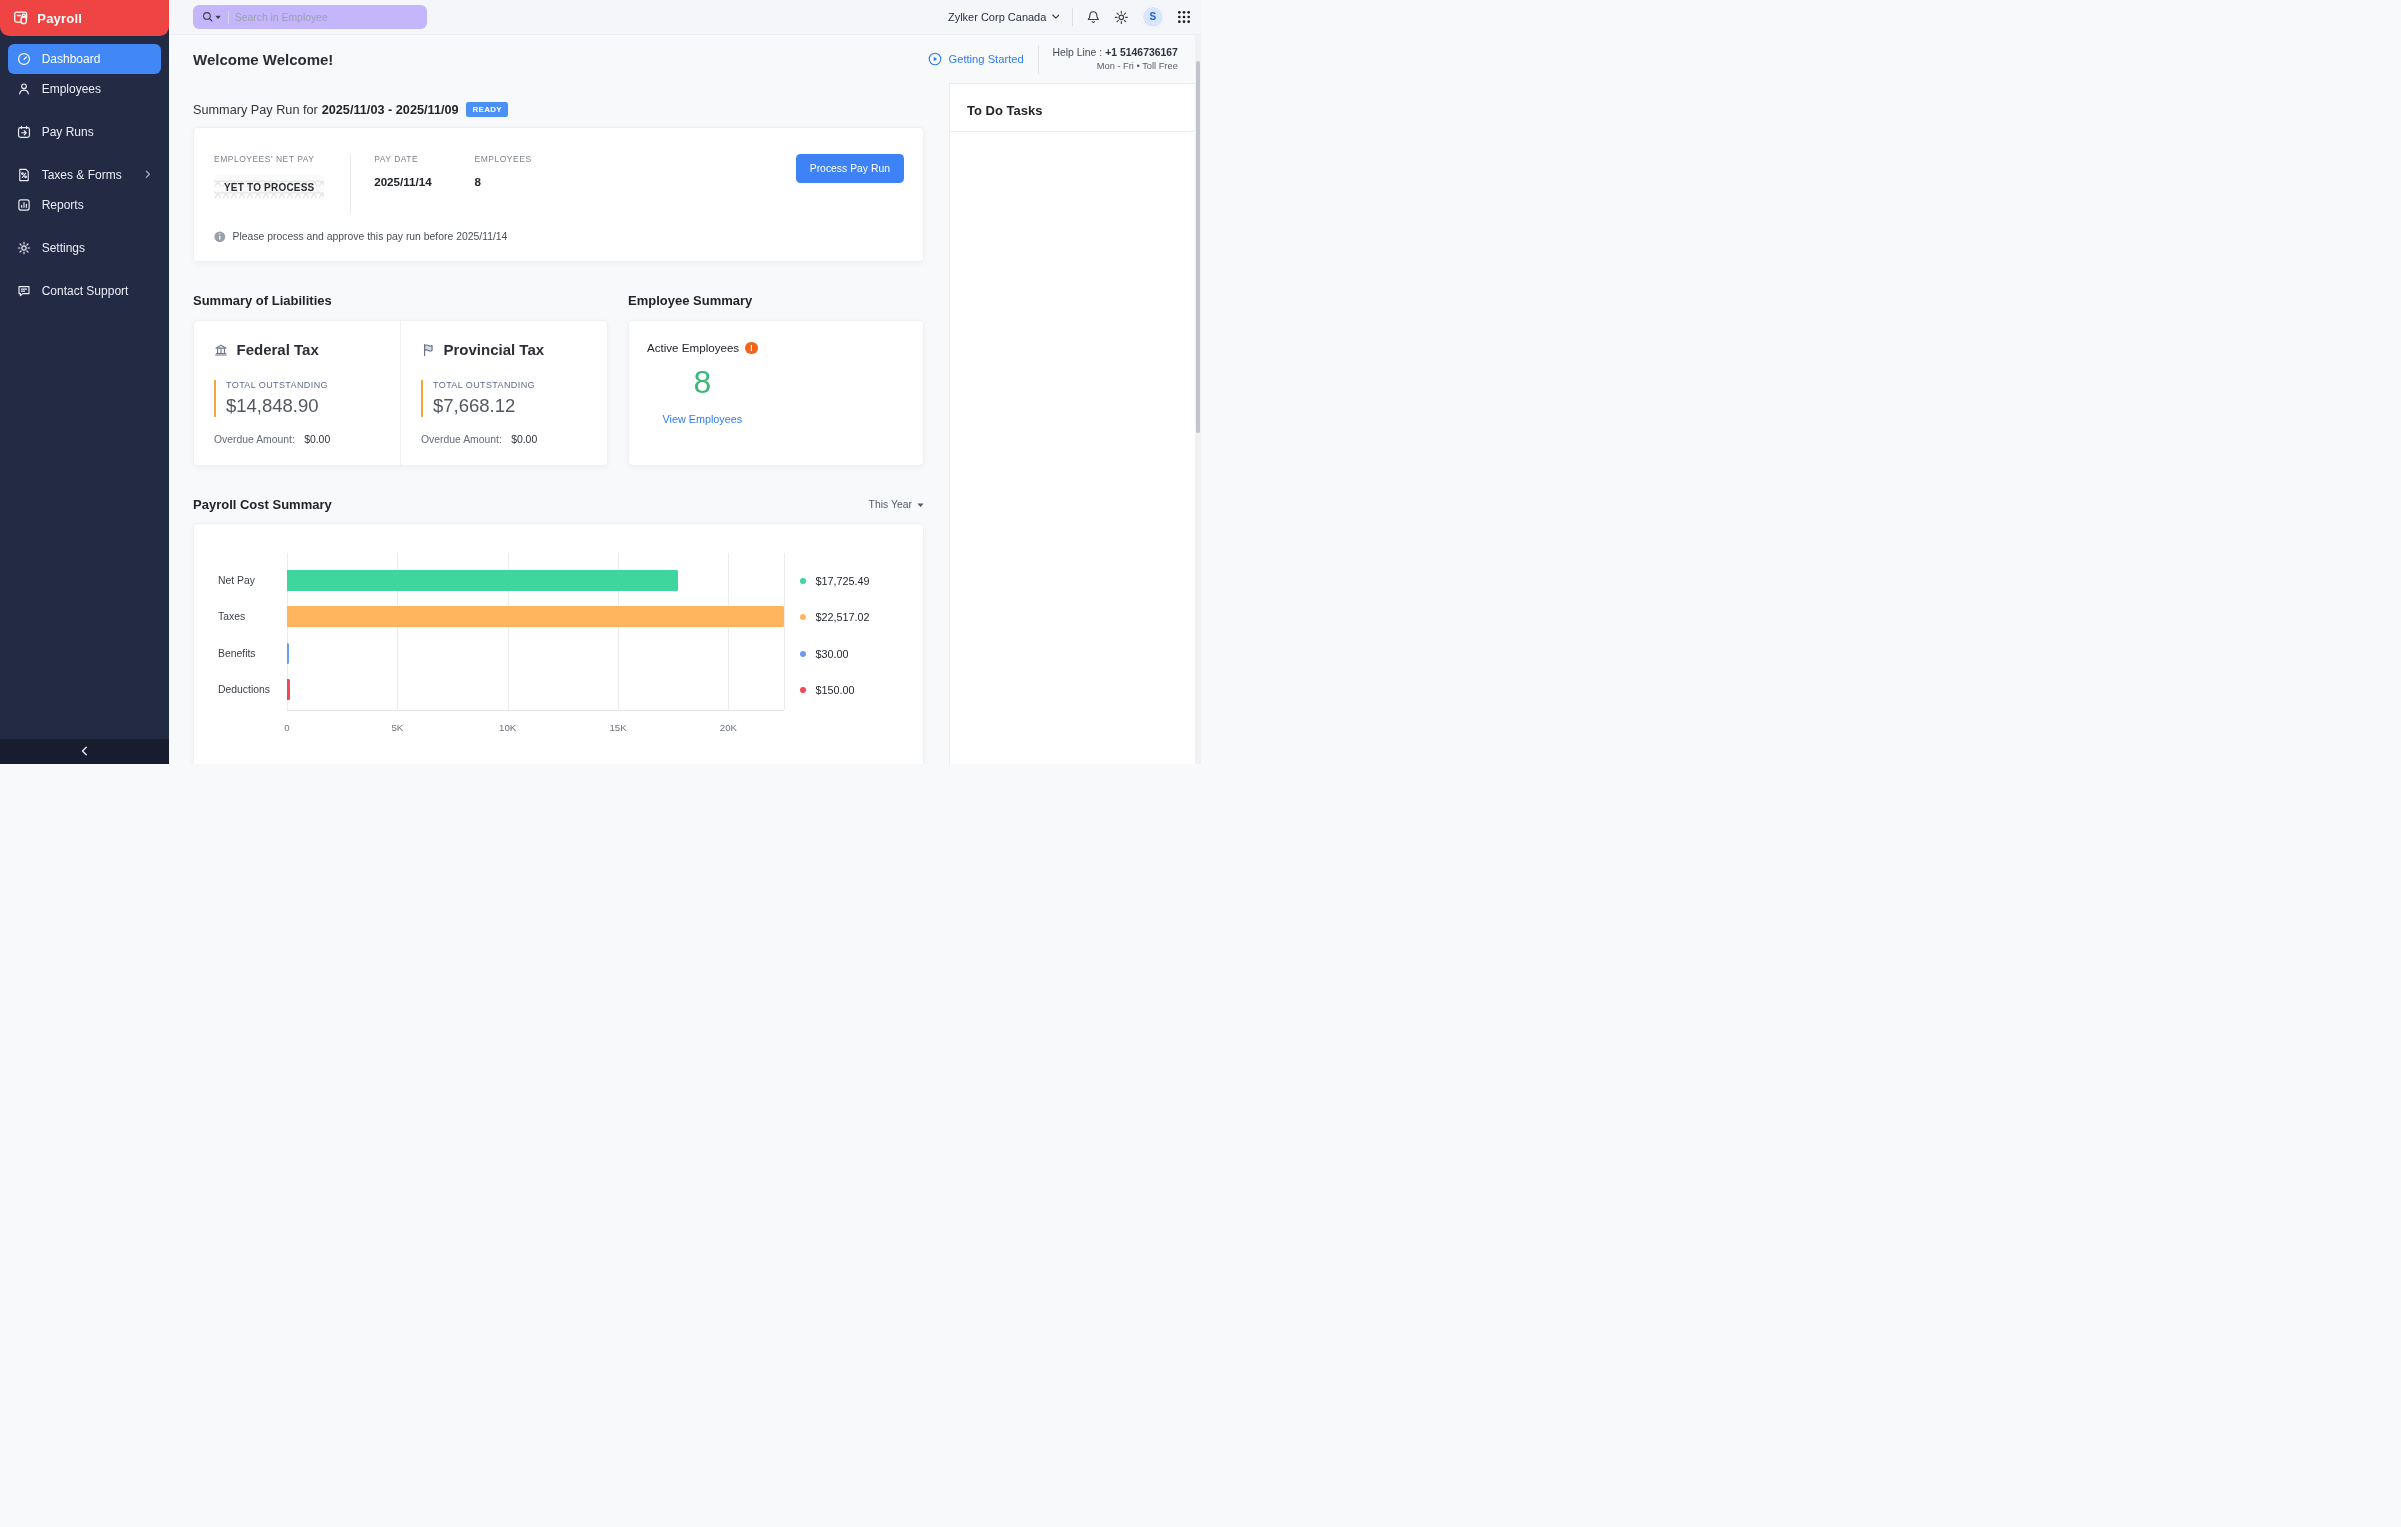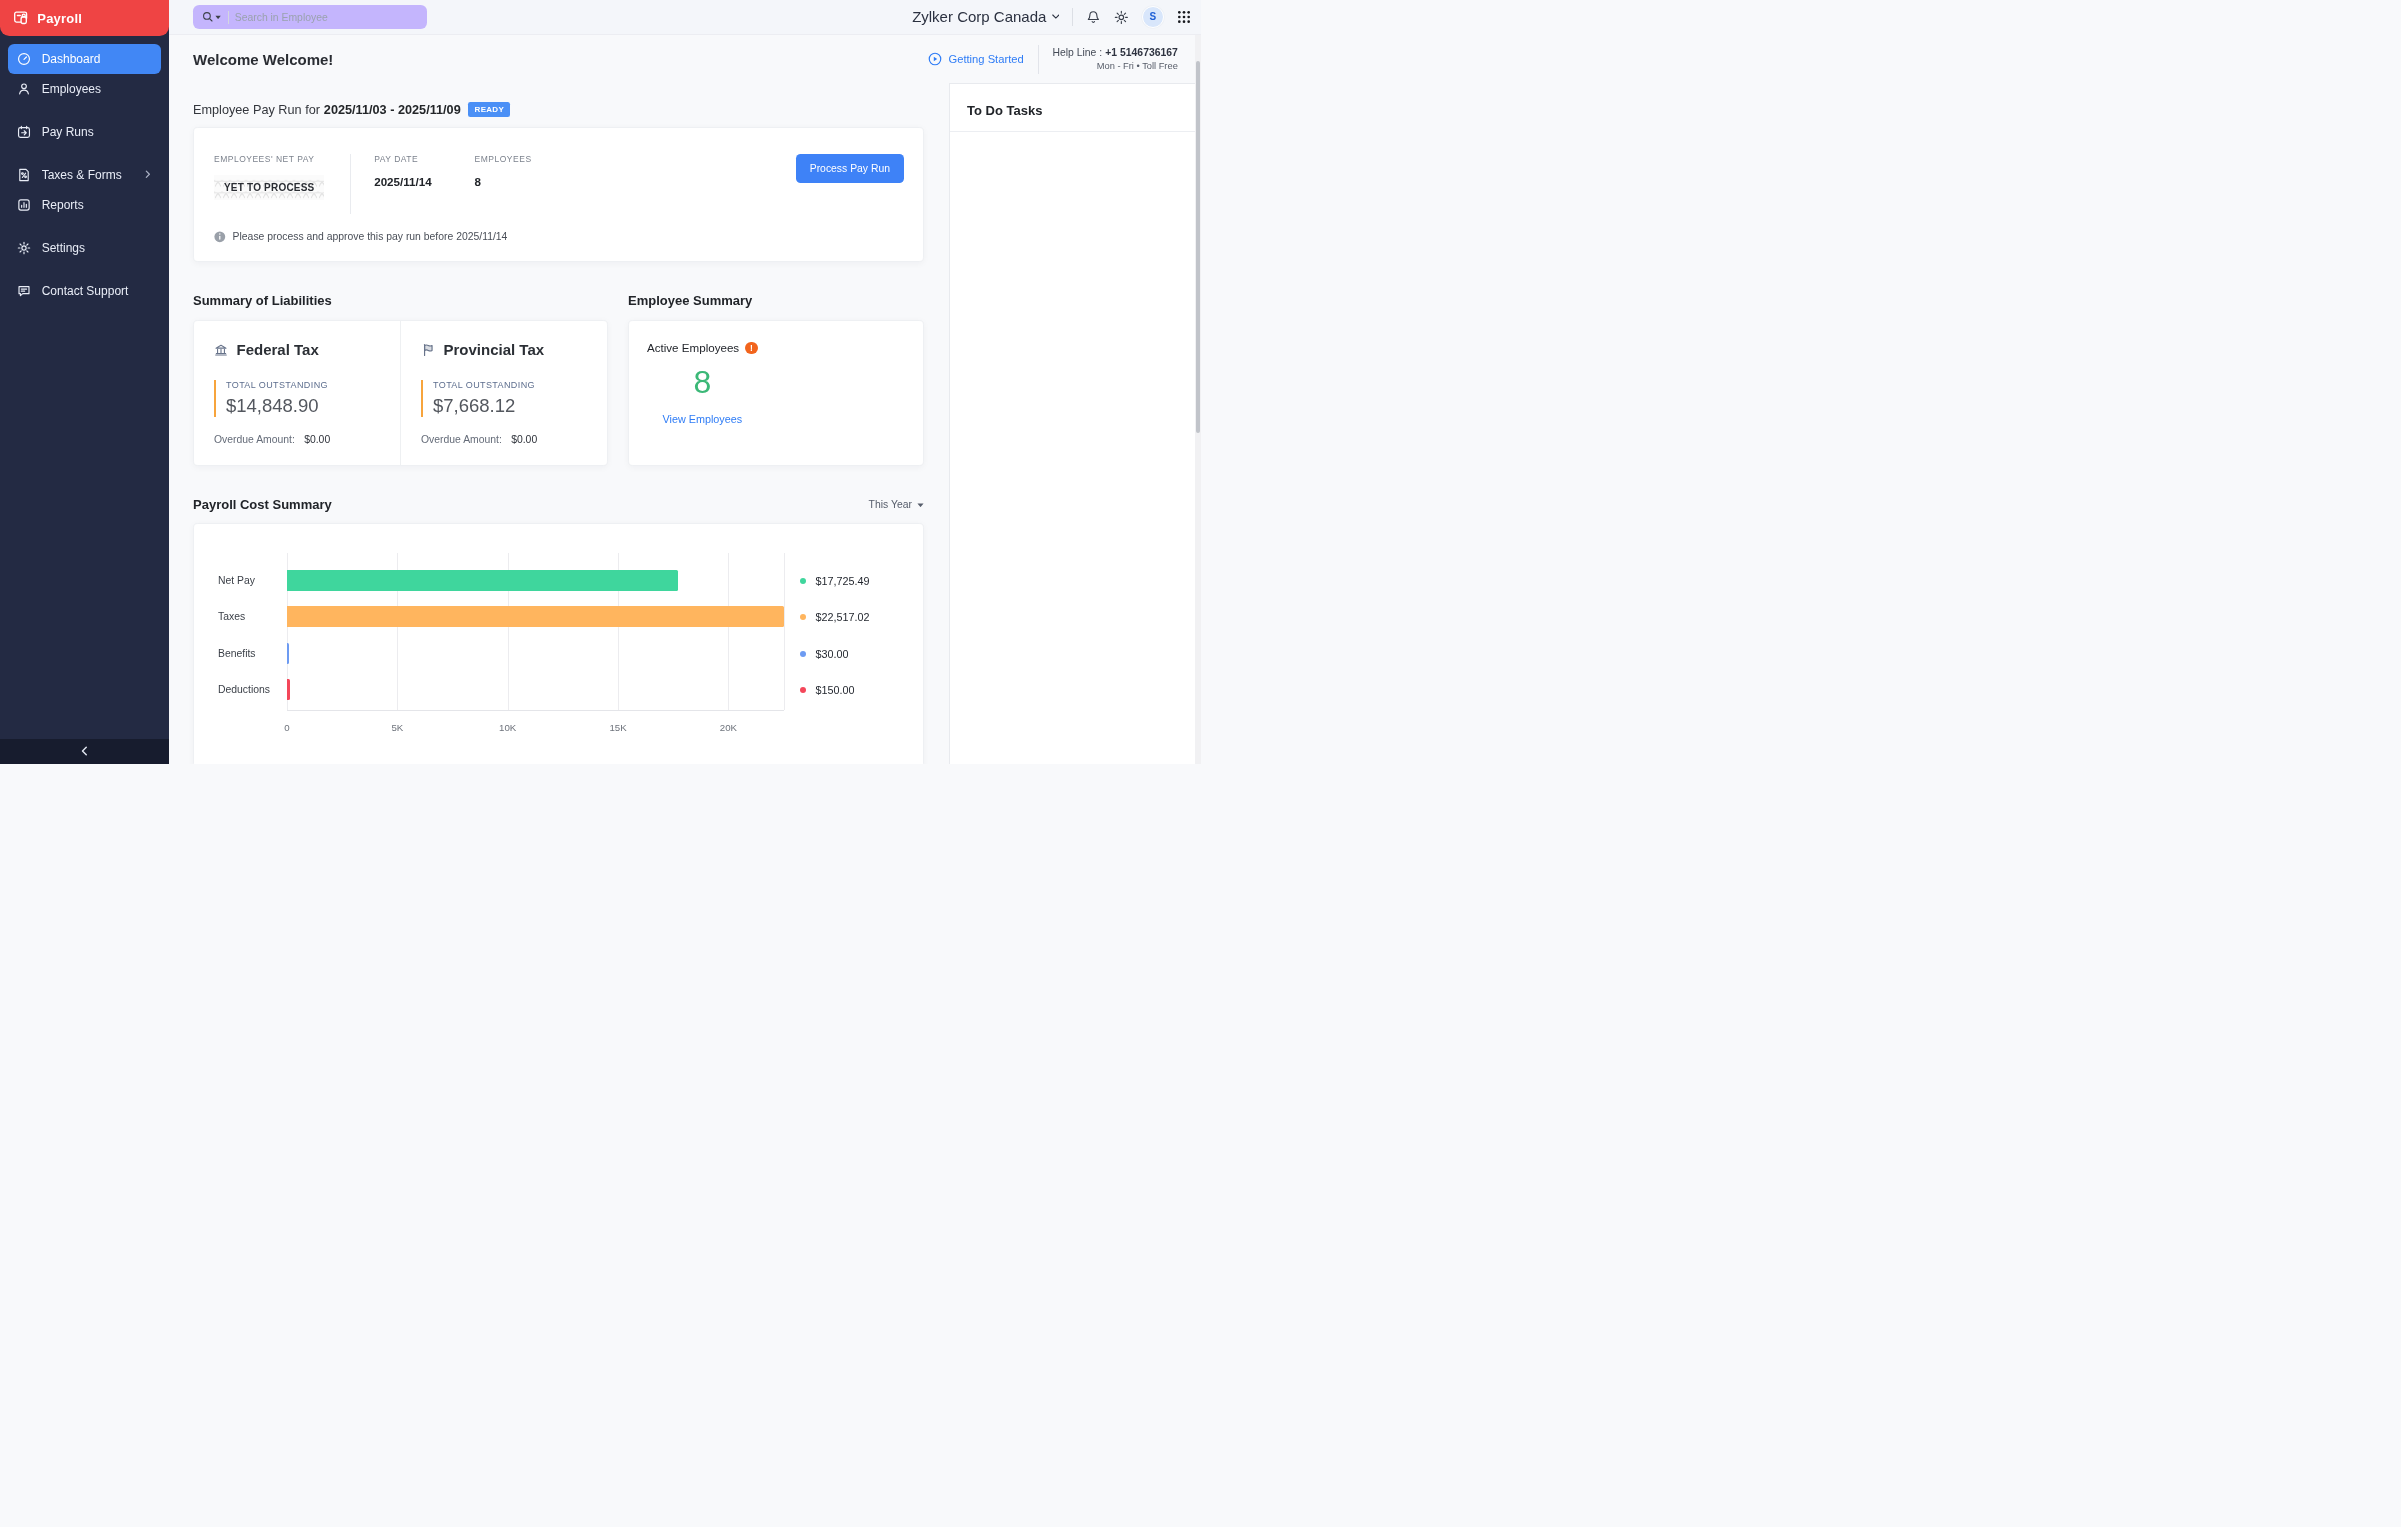--- a/index.html
+++ b/index.html
@@ -22,21 +22,21 @@
 
   
   .main { flex:1; display:flex; flex-direction:column; min-width:0; position:relative; }
   .topbar { height:35px; background:#f4f6fa; border-bottom:0.8px solid #ecedf2; display:flex; align-items:center; flex:none; }
   .search { margin-left:24px; width:234px; height:24px; background:#c4b5fd; border-radius:6.2px; display:flex; align-items:center; gap:6.2px; padding:0 8.5px; }
   .search-ic { display:flex; align-items:center; gap:2.3px; color:#3c4149; }
   .search-divider { width:0.8px; height:13px; background:#d3d7df; }
   .search input { flex:1; border:none; background:transparent; outline:none; font-size:10.4px; color:#3c4149; font-family:"Liberation Sans",sans-serif; }
   .search input::placeholder { color:#9aa2ae; }
   .topbar-right { margin-left:auto; display:flex; align-items:center; gap:13px; padding-right:10px; }
-  .org { display:flex; align-items:center; gap:5.4px; font-size:15px; color:#2b3140; cursor:pointer;text-align:center; }
+  .org { display:flex; align-items:center; gap:5.4px; font-size:11px; color:#2b3140; cursor:pointer;text-align:center; }
   .tb-divider { width:0.8px; height:18px; background:#dcdfe5; }
   .tb-ic { color:#3a404c; display:flex; cursor:pointer; }
   .avatar { width:22.4px; height:22.4px; border-radius:50%; background:#d8e6fb; border:1.5px solid #fff; box-shadow:0 0 0 0.8px #edf0f5; color:#1d5fd6; font-size:10px; font-weight:700; display:flex; align-items:center; justify-content:center; cursor:pointer; }
   .grid-ic { color:#16181d; display:flex; cursor:pointer; }
 
   .header-row { height:48px; display:flex; align-items:center; padding:0 12.4px 0 24px; flex:none; }
   .welcome { font-size:15px; font-weight:700; color:#2a2d33; }
   .header-right { margin-left:auto; display:flex; align-items:center; }
   .getting-started { display:flex; align-items:center; gap:6.2px; color:#2e7cf6; font-size:11.2px; cursor:pointer; }
   .hr-divider { width:0.8px; height:29px; background:#e2e4ea; margin:0 14px; }
@@ -294,21 +294,21 @@
           <div class="helpline-1"><span>Help Line :</span><span class="num">+1 5146736167</span></div>
           <div class="helpline-2">Mon - Fri  •  Toll Free</div>
         </div>
       </div>
     </div>
 
     <div class="body-row">
       <div class="content">
 
         <div class="section-title-lg">
-          <span>Employee Pay Run for</span><span class="dates">2025/11/03 - 2025/11/09</span><span class="badge">READY</span>
+          <span>Summary Pay Run for</span><span class="dates">2025/11/03 - 2025/11/09</span><span class="badge">READY</span>
         </div>
         <div class="payrun-card card">
           <div class="payrun-row">
               <div class="pr-col"><div class="pr-label">EMPLOYEES' NET PAY</div><div class="masked">YET TO PROCESS</div></div>
               <div class="pr-divider"></div>
               <div class="pr-col">
                 <div class="pr-label">PAY DATE</div>
                 <div class="pr-value">2025/11/14</div>
               </div>
               <div class="pr-col pr-col3">

